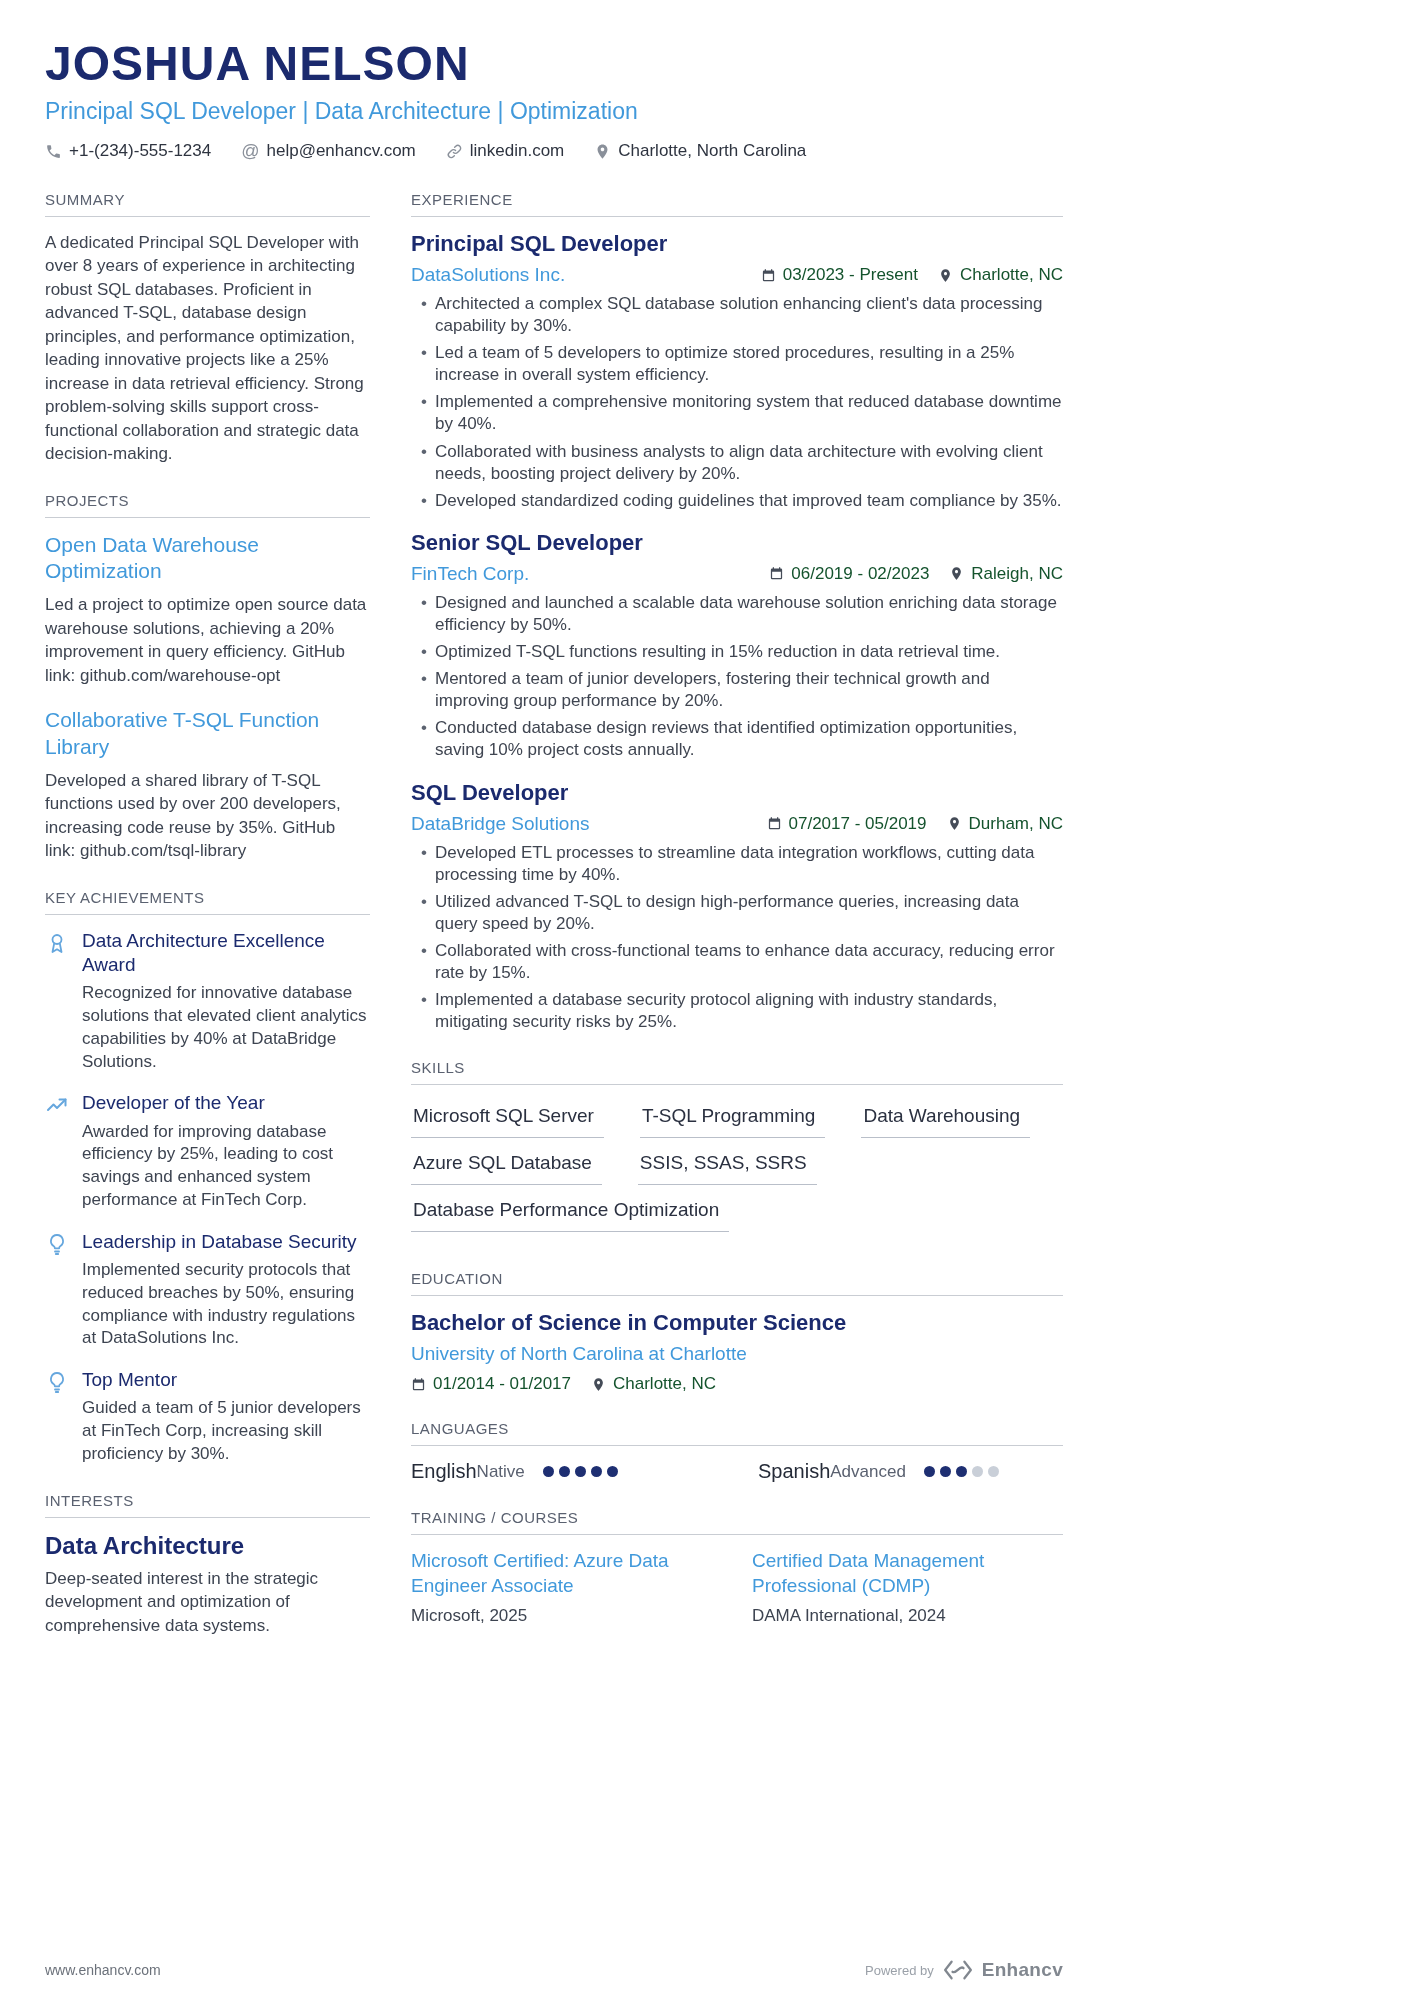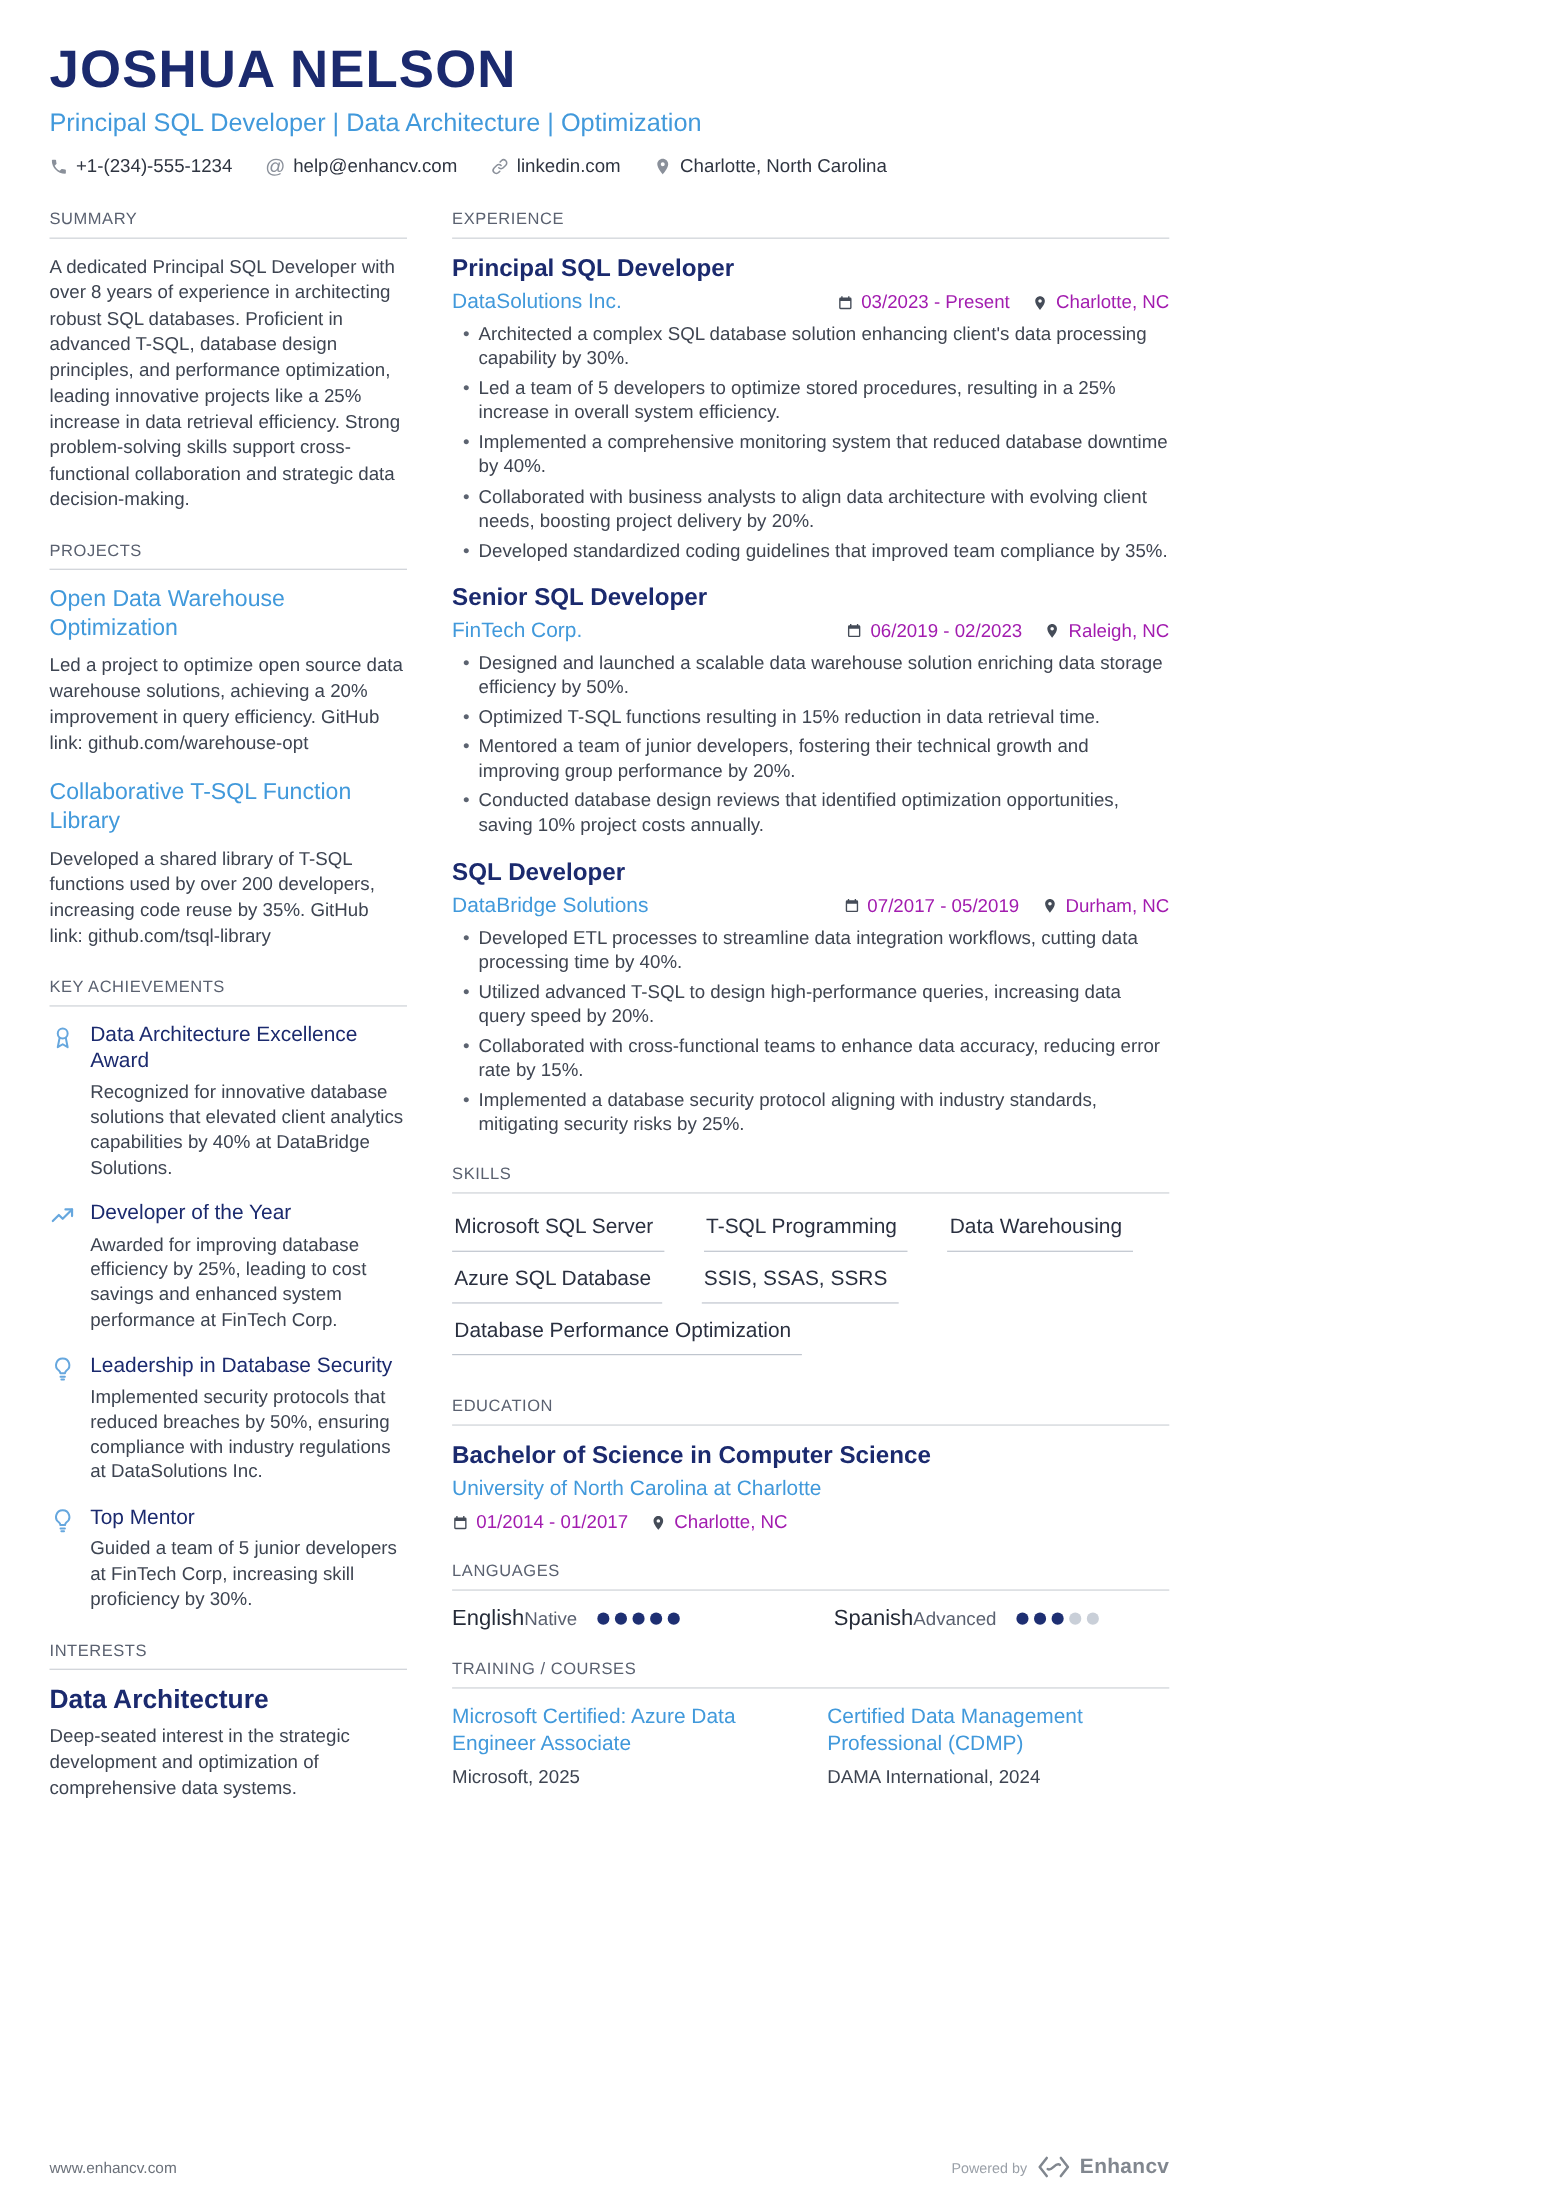--- a/index.html
+++ b/index.html
@@ -35,21 +35,21 @@
   .ach-desc { font-size:17px; line-height:1.34; color:#3d4451; }
 
   
   .int-title { font-size:24px; color:#1b2a6e; font-weight:700; margin-bottom:7px; }
 
   
   .xp { margin-bottom:18px; }
   .xp-role { font-size:22px; color:#1b2a6e; font-weight:600; margin-bottom:7px; }
   .xp-meta { display:flex; align-items:center; justify-content:space-between; margin-bottom:7px; }
   .xp-company { font-size:19px; color:#4199db; font-weight:500; }
-  .meta-group { display:flex; align-items:center; gap:20px; font-size:17px; color:#a21caf; }
+  .meta-group { display:flex; align-items:center; gap:20px; font-size:17px; color:#14532d; }
   .meta-chunk { display:flex; align-items:center; gap:7px; }
   .meta-ic { width:15px; height:15px; color:#454c58; flex:none; display:block; }
   .bullets { list-style:none; padding-left:10px; margin-top:2px; }
   .bullets li { position:relative; padding-left:14px; font-size:17px; line-height:1.3; color:#3f4551; margin-bottom:5px; }
   .bullets li::before { content:"\2022"; position:absolute; left:0; color:#5c6370; }
 
   
   .skills-list { display:flex; flex-wrap:wrap; column-gap:36px; padding-top:4px; }
   .skill { font-size:19px; color:#2a3040; padding:2px 10px 10px 2px; border-bottom:1px solid #b9bfc9; margin-bottom:12px; }
 

